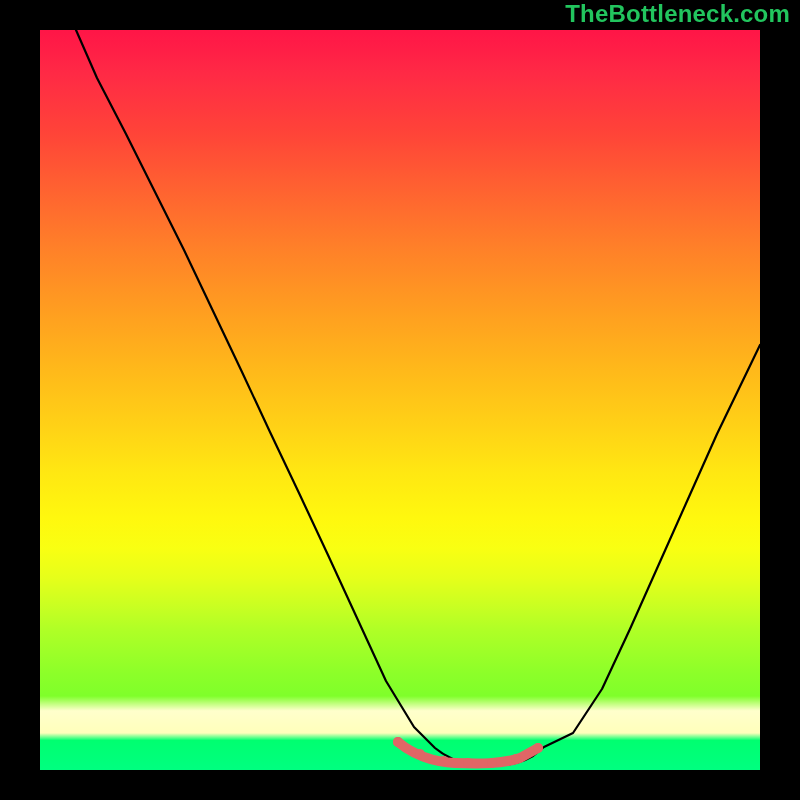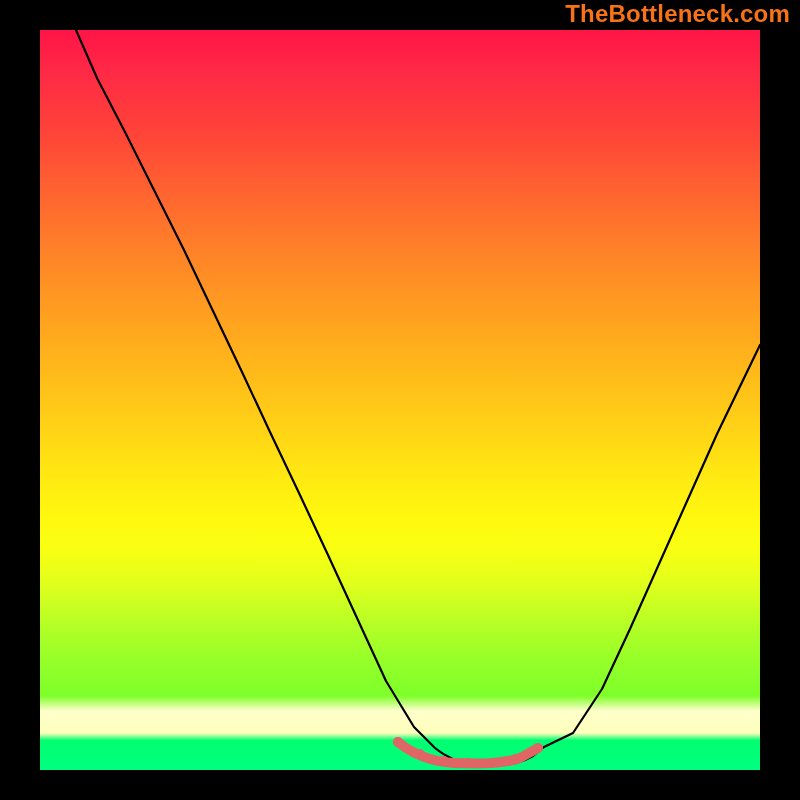--- a/index.html
+++ b/index.html
@@ -13,21 +13,21 @@
   }
   .canvas-wrap {
     position: relative;
     width: 800px;
     height: 800px;
   }
   .watermark {
     position: absolute;
     top: 0;
     right: 10px;
-    color: #f97316;
+    color: #22c55e;
     font-size: 24px;
     font-weight: bold;
     letter-spacing: 0.2px;
     z-index: 10;
     user-select: none;
   }
   .plot-area {
     position: absolute;
     left: 40px;
     top: 30px;

